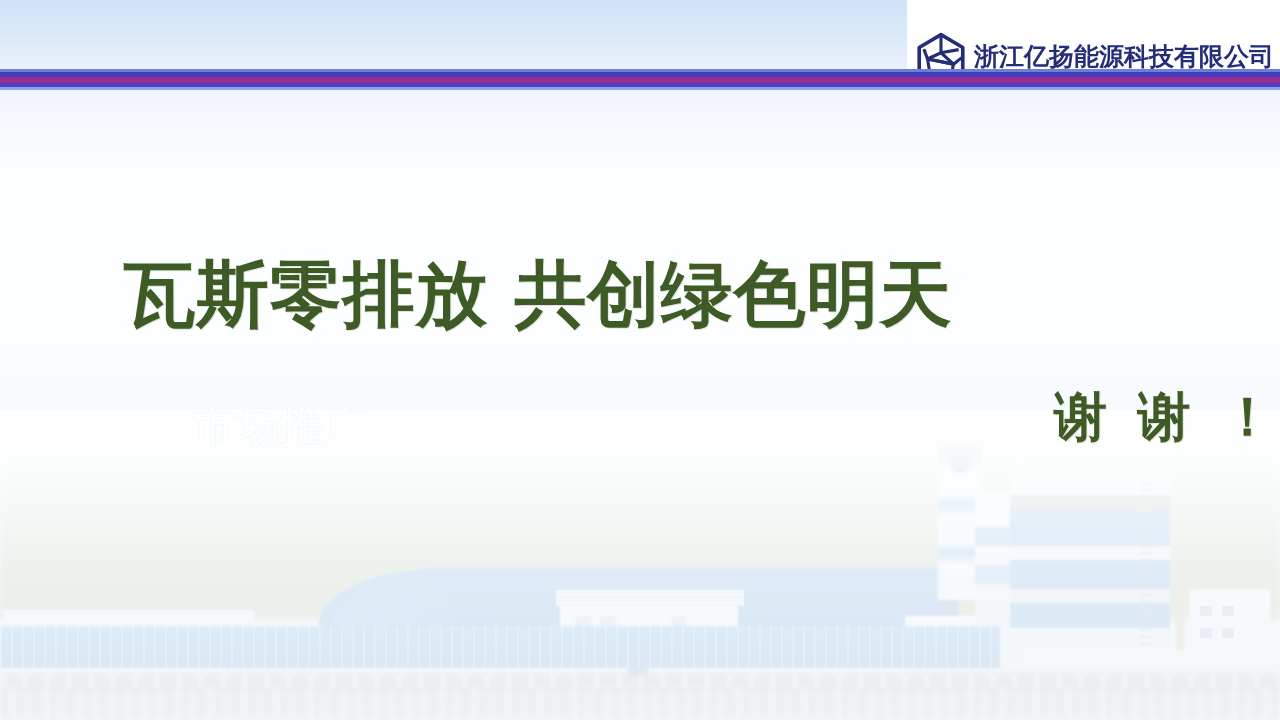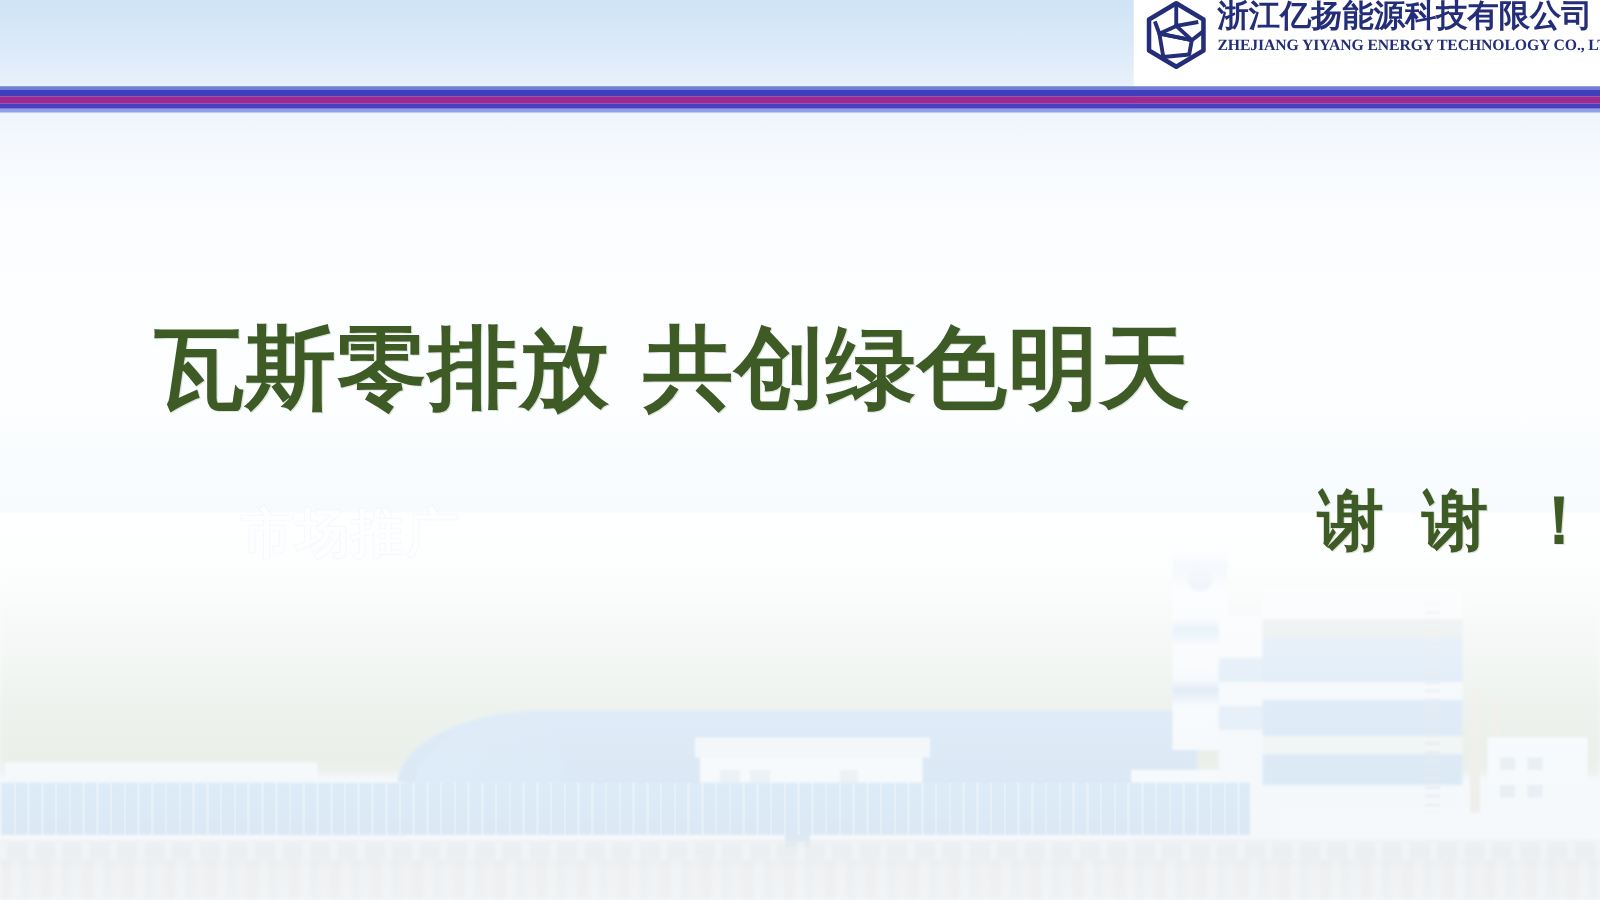--- a/index.html
+++ b/index.html
@@ -261,21 +261,21 @@
 
   
   #logo-box {
     position: absolute;
     left: 907px;
     top: 0px;
     width: 373px;
     height: 88px;
     background: #ffffff;
     display: flex;
-    align-items: flex-start;
+    align-items: flex-end;
     padding-left: 8px;
     box-sizing: border-box;
   }
   #logo-mark { width: 52px; height: 56px; flex: 0 0 52px; }
   #logo-text {
     margin-left: 7px;
     display: flex;
     flex-direction: column;
     justify-content: center;
   }

